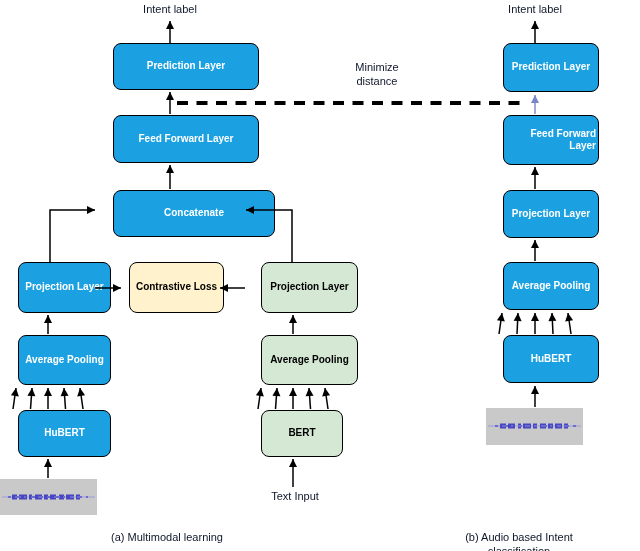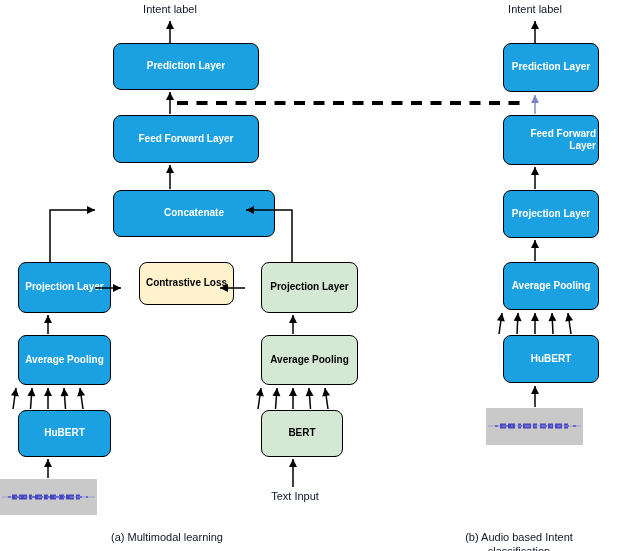--- a/index.html
+++ b/index.html
@@ -32,21 +32,21 @@
 </style>
 </head>
 <body>
 
 <div class="stage">
 
   <div class="box blue" style="left:97px;  top:43px;  width:146px; height:47px;">Prediction Layer</div>
   <div class="box blue" style="left:97px;  top:115px; width:146px; height:48px;">Feed Forward Layer</div>
   <div class="box blue" style="left:97px;  top:190px; width:162px; height:47px;">Concatenate</div>
   <div class="box blue" style="left:2px;   top:262px; width:93px;  height:51px;">Projection Layer</div>
-  <div class="box cream" style="left:123px; top:262px; width:95px;  height:43px;">Contrastive Loss</div>
+  <div class="box cream" style="left:113px; top:262px; width:95px;  height:51px;">Contrastive Loss</div>
   <div class="box green" style="left:245px; top:262px; width:97px;  height:51px;">Projection Layer</div>
   <div class="box blue" style="left:2px;   top:335px; width:93px;  height:50px;">Average Pooling</div>
   <div class="box green" style="left:245px; top:335px; width:97px;  height:50px;">Average Pooling</div>
   <div class="box blue" style="left:2px;   top:410px; width:93px;  height:47px;">HuBERT</div>
   <div class="box green" style="left:245px; top:410px; width:82px;  height:47px;">BERT</div>
 
   <div class="wavebox" style="left:0px; top:479px; width:97px; height:36px;">
     <svg width="97" height="36">
       <line x1="2" y1="18" x2="95" y2="18" stroke="#9b9bdc" stroke-width="1"></line>
       <path d="M12,18 H80" stroke="#4747C2" stroke-width="5" fill="none" stroke-dasharray="5 2 8 2 3 3 7 2 4 2 6 3 5 2 8 2"></path>
@@ -63,20 +63,22 @@
   <div class="wavebox" style="left:486px; top:408px; width:97px; height:37px;">
     <svg width="97" height="37">
       <line x1="2" y1="18" x2="95" y2="18" stroke="#9b9bdc" stroke-width="1"></line>
       <path d="M14,18 H82" stroke="#4747C2" stroke-width="5" fill="none" stroke-dasharray="6 2 7 3 3 2 8 2 4 3 6 2 5 2 7 2"></path>
       <path d="M9,18 H90" stroke="#6b6bd0" stroke-width="2.2" fill="none" stroke-dasharray="3 4 6 3 2 5 4 3 5 4"></path>
     </svg>
   </div>
 
   <div class="label" style="left:170px; top:2px;">Intent label</div>
   <div class="label" style="left:535px; top:2px;">Intent label</div>
+  <div class="label" style="left:377px; top:60px;">Minimize
+distance</div>
   <div class="label" style="left:295px; top:489px;">Text Input</div>
   <div class="label" style="left:167px; top:530px;">(a) Multimodal learning</div>
   <div class="label" style="left:519px; top:530px;">(b) Audio based Intent classification</div>
 
   <svg class="wires" width="640" height="551" viewBox="0 0 640 551">
     <defs>
       <marker id="ah" markerWidth="9" markerHeight="9" refX="8.5" refY="4.5" orient="auto" markerUnits="userSpaceOnUse">
         <path d="M0.5,0.5 L8.5,4.5 L0.5,8.5 Z" fill="#000"></path>
       </marker>
       <marker id="ahp" markerWidth="9" markerHeight="9" refX="8.5" refY="4.5" orient="auto" markerUnits="userSpaceOnUse">

